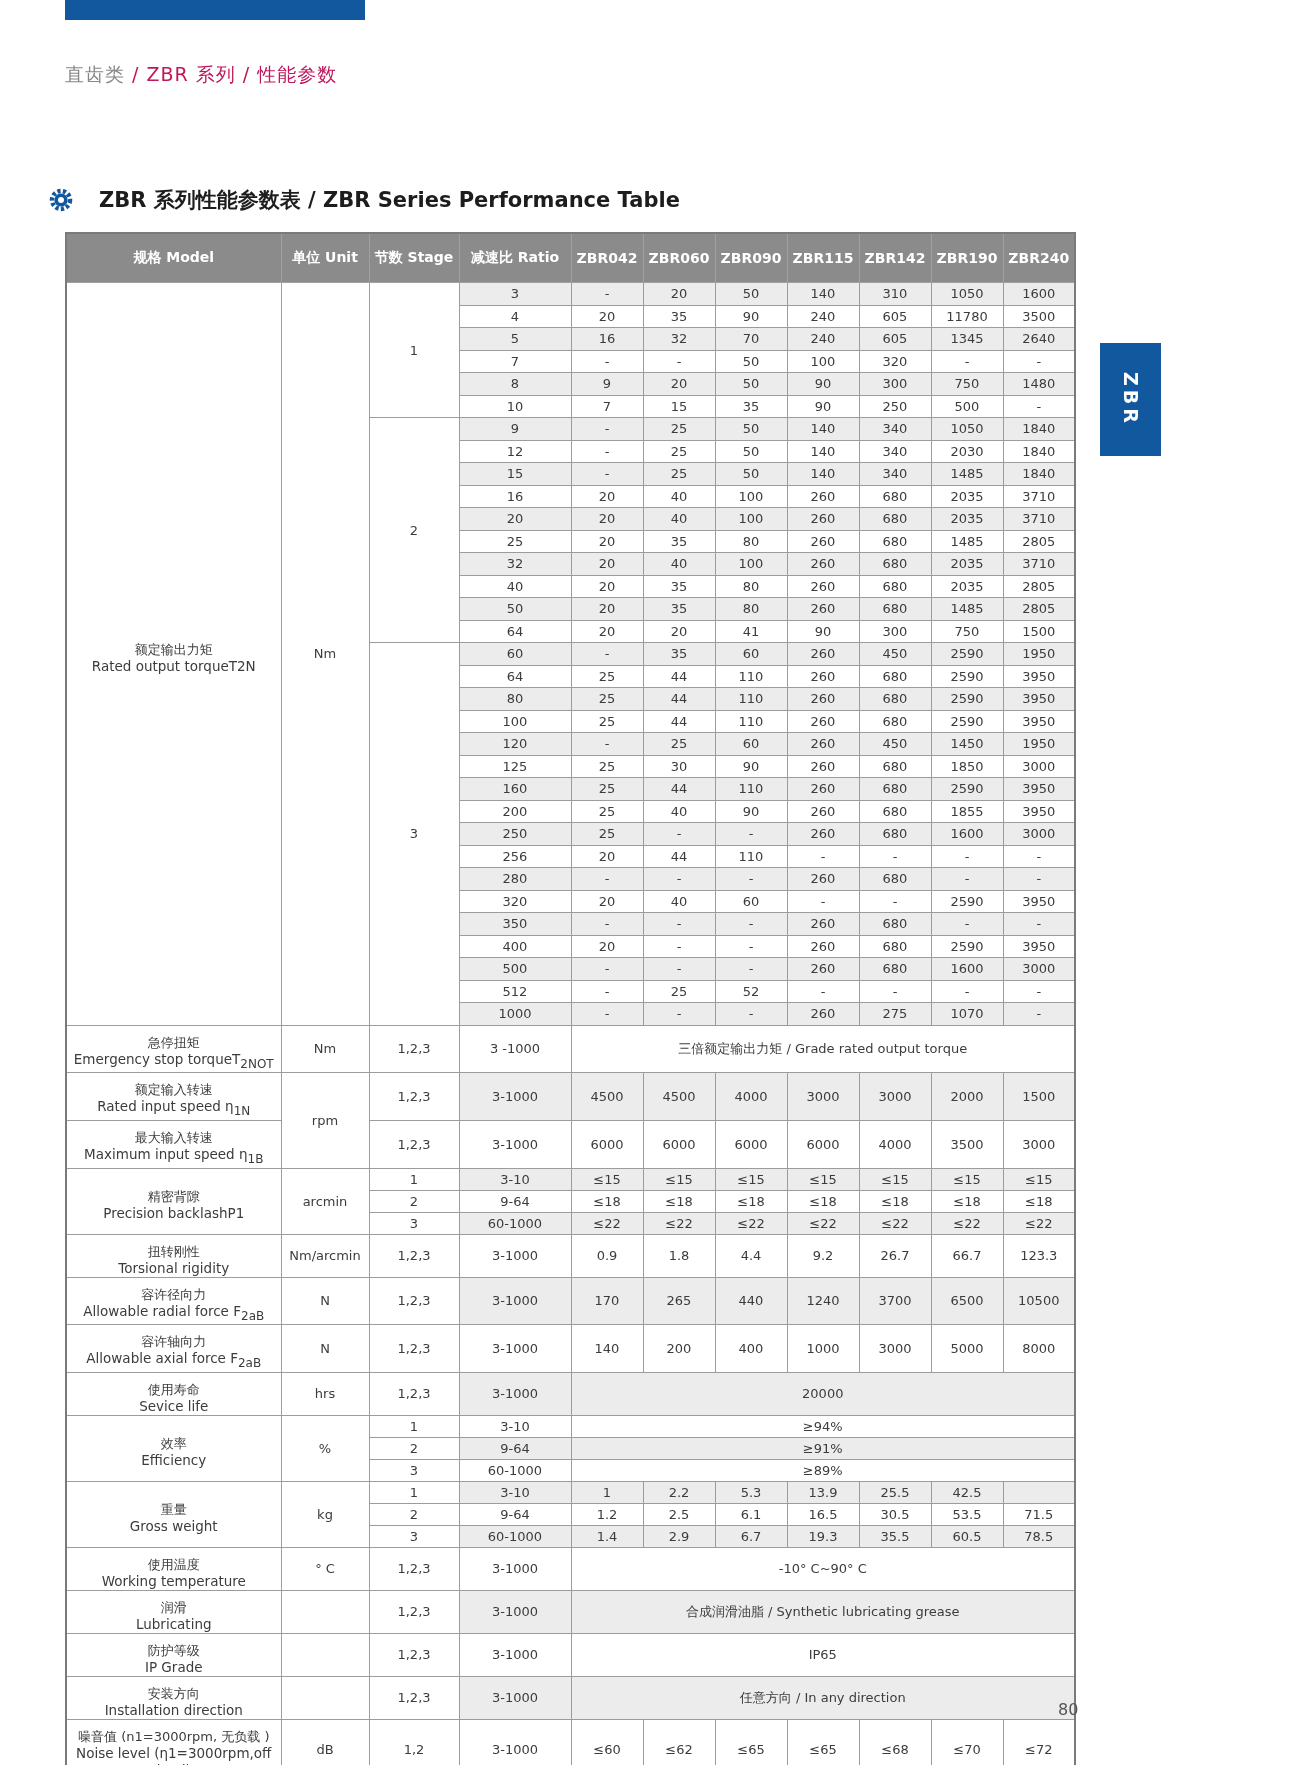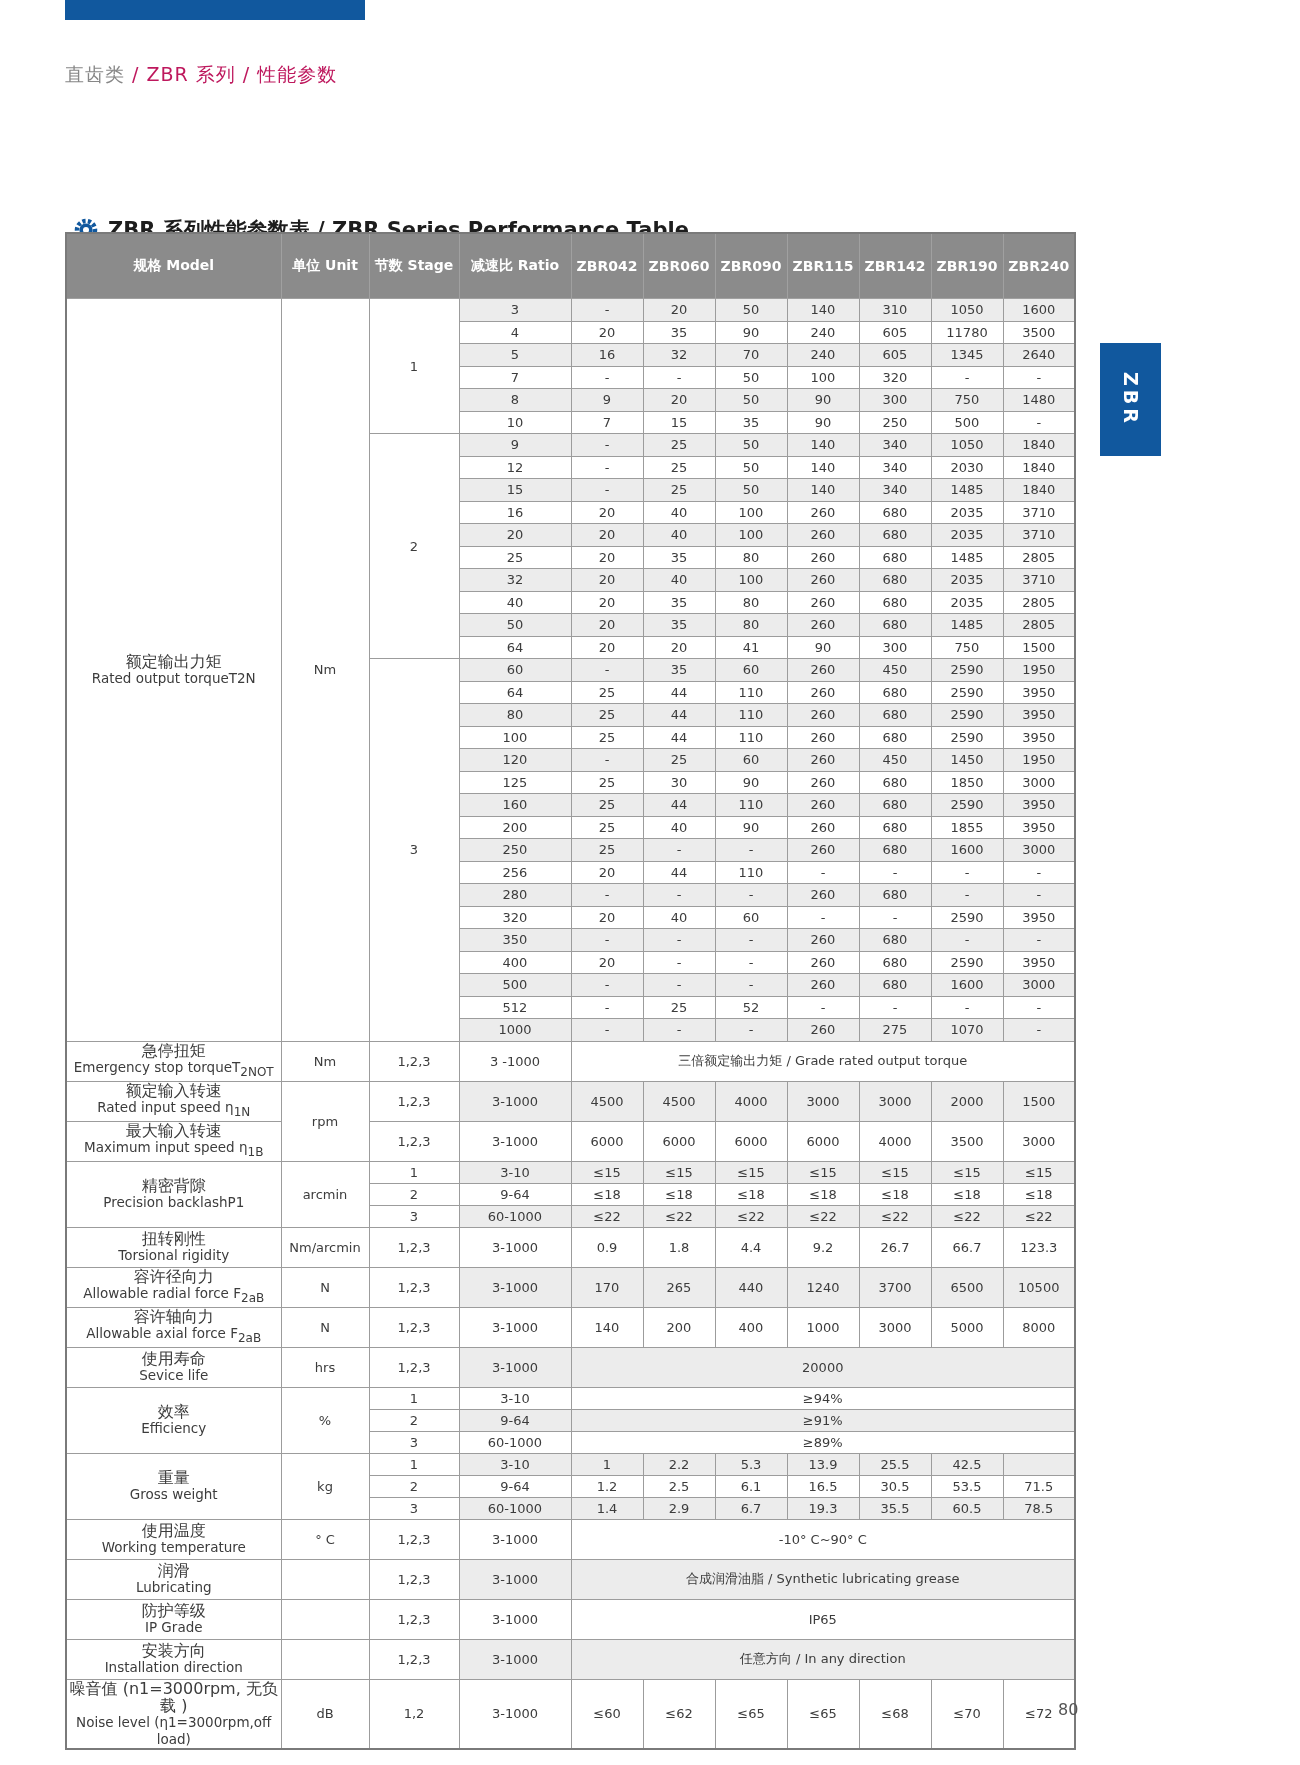--- a/index.html
+++ b/index.html
@@ -5,44 +5,44 @@
   html,body{margin:0;padding:0;background:#fff;}
   body{
     width:1300px;height:1765px;position:relative;
     font-family:"DejaVu Sans","Liberation Sans",sans-serif;
     color:#3c3c3c;
   }
   .top-bar{position:absolute;left:65px;top:0;width:300px;height:20px;background:#11589e;}
   .breadcrumb{position:absolute;left:65px;top:62px;font-size:19px;letter-spacing:1px;}
   .bc-bold{color:#878787;font-weight:normal;}
   .bc-light{color:#be185d;}
-  .title-row{position:absolute;left:74px;top:186px;display:flex;align-items:center;gap:10px;margin-top:30px;}
+  .title-row{position:absolute;left:49px;top:186px;display:flex;align-items:center;gap:26px;}
   .title-text{font-size:21px;font-weight:bold;color:#1d1d1d;}
   .gear{display:inline-block;width:24px;height:24px;}
 
   #perf-table{
     position:absolute;left:65px;top:232px;width:1010px;
     border-collapse:collapse;table-layout:fixed;
     border:2px solid #7a7a7a;
     font-size:13px;
   }
   #perf-table th{
     background:#8b8b8b;color:#ffffff;font-weight:600;font-size:14px;
-    border:1px solid #a0a0a0;height:40px;padding:12px 1px;overflow:hidden;
+    border:1px solid #a0a0a0;height:40px;padding:4px 1px;overflow:hidden;
   }
   #perf-table td{
     border:1px solid #9c9c9c;text-align:center;vertical-align:middle;
     padding:0 2px;overflow:hidden;color:#3c3c3c;
   }
   tr.rrow{height:22.5px;}
   tr.srow{height:40px;}
   tr.mini{height:22px;}
   td.shade{background:#ececec;}
   td.lab{background:#fff;}
-  .lcn{font-size:16px;line-height:17px;}
+  .lcn{font-size:13px;line-height:17px;margin-top:8px;}
   .len{font-size:13.5px;line-height:17px;}
   sub{font-size:12px;}
   td.unit,td.stg{background:#fff;}
 
   .side-tab{
     position:absolute;left:1100px;top:343px;width:61px;height:113px;
     background:#11589e;color:#fff;
     display:flex;align-items:center;justify-content:center;
     writing-mode:vertical-rl;
     font-size:19px;font-weight:bold;letter-spacing:4px;

